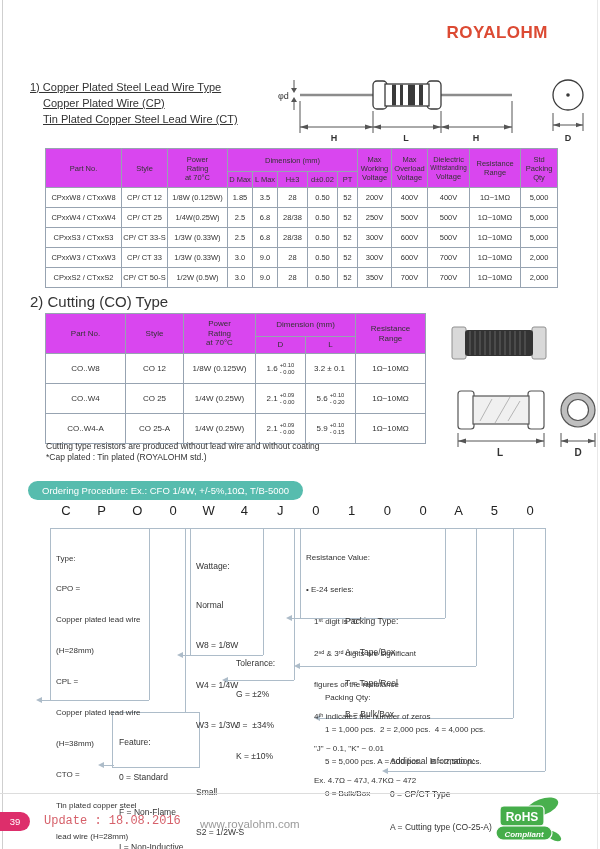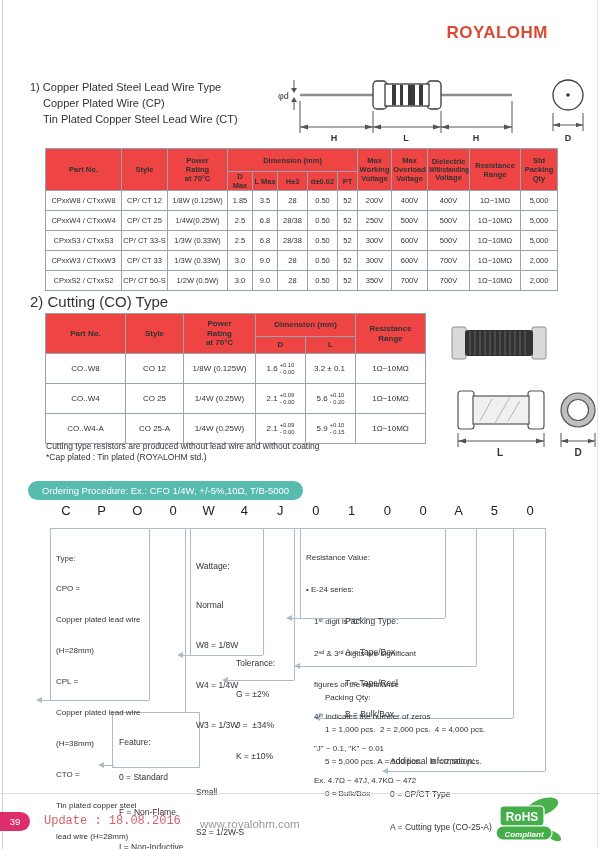--- a/index.html
+++ b/index.html
@@ -7,30 +7,30 @@
         font-family:"Liberation Sans","DejaVu Sans",sans-serif;color:#333;}
   .abs{position:absolute;}
 
   
   .edgeL{position:absolute;left:2px;top:0;width:1px;height:849px;background:#cfcfcf;}
   .edgeR{position:absolute;left:597px;top:0;width:1px;height:849px;background:#e8e8e8;}
 
   .logo{position:absolute;right:52px;top:23px;font-size:17px;font-weight:bold;
         letter-spacing:.5px;color:#dc4a33;}
   .title{position:absolute;left:38px;top:52px;font-size:15px;color:#2e2e2e;}
-  .sec1{position:absolute;left:30px;top:79px;font-size:11px;line-height:16px;color:#333;}
+  .sec1{position:absolute;left:30px;top:79px;font-size:11px;line-height:16px;color:#333;text-decoration:underline;}
   .sec1 .ind{padding-left:13px;}
   .sec2{position:absolute;left:30px;top:293px;font-size:15px;color:#333;}
 
   
   table{border-collapse:collapse;table-layout:fixed;}
   .t1{position:absolute;left:45px;top:148px;width:512px;font-size:8px;}
   .t2{position:absolute;left:45px;top:313px;width:380px;font-size:8.5px;}
   th,td{border:1px solid #97a3b1;padding:0 1px;text-align:center;vertical-align:middle;white-space:nowrap;}
-  th{background:#ef4444;font-weight:bold;font-size:7.5px;line-height:1.2;white-space:pre-line;}
+  th{background:#d946ef;font-weight:normal;font-size:7.5px;line-height:1.2;white-space:pre-line;}
   td{background:#fff;}
   .t1 td{height:19px;font-size:7.5px;}
   .t1 thead tr:first-child th{height:22px;}
   .t1 thead tr:last-child th{height:15px;margin-top:36px;}
   .t2 td{height:29px;font-size:8px;margin-top:8px;}
   .t2 thead tr:first-child th{height:22px;}
   .t2 thead tr:last-child th{height:16px;}
   .t2 th{font-size:8px;}
   th .small{display:block;font-size:6.3px;}
   th span{display:block;}

